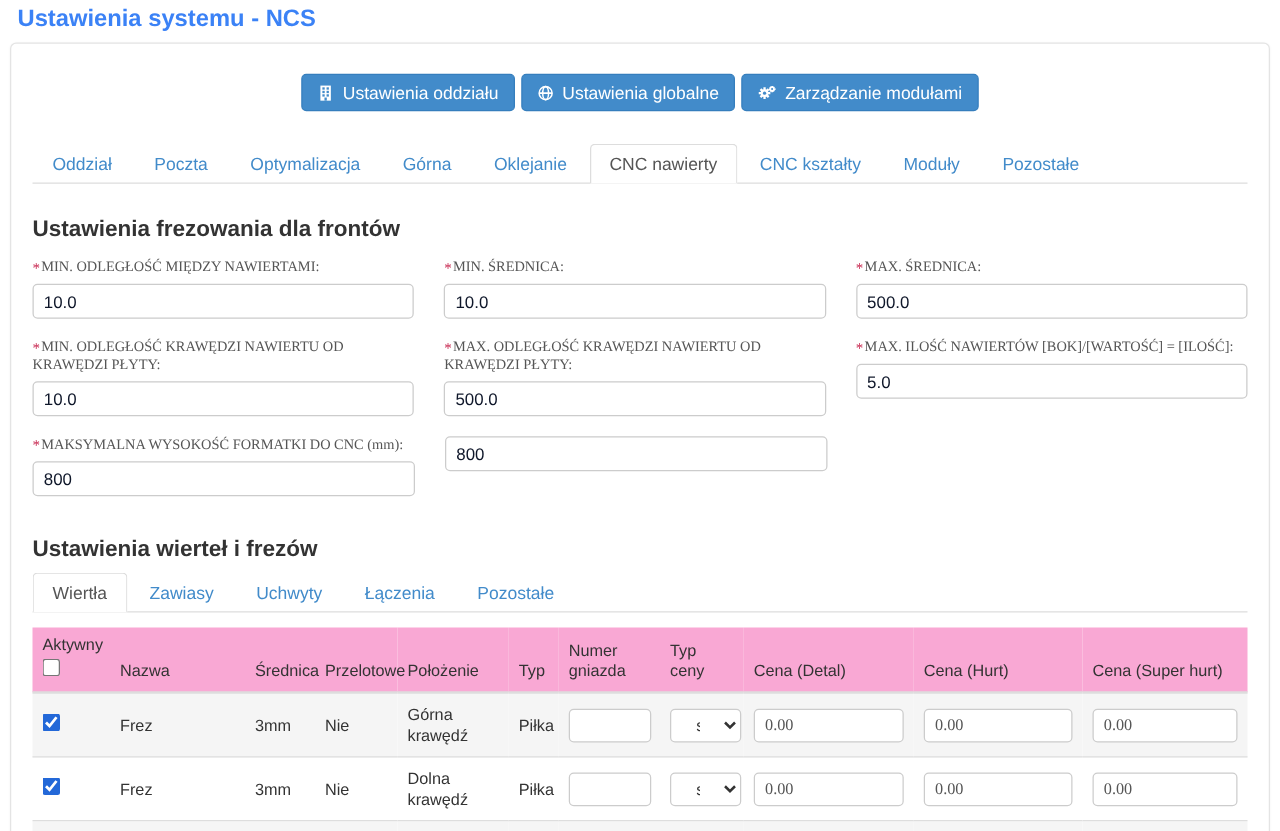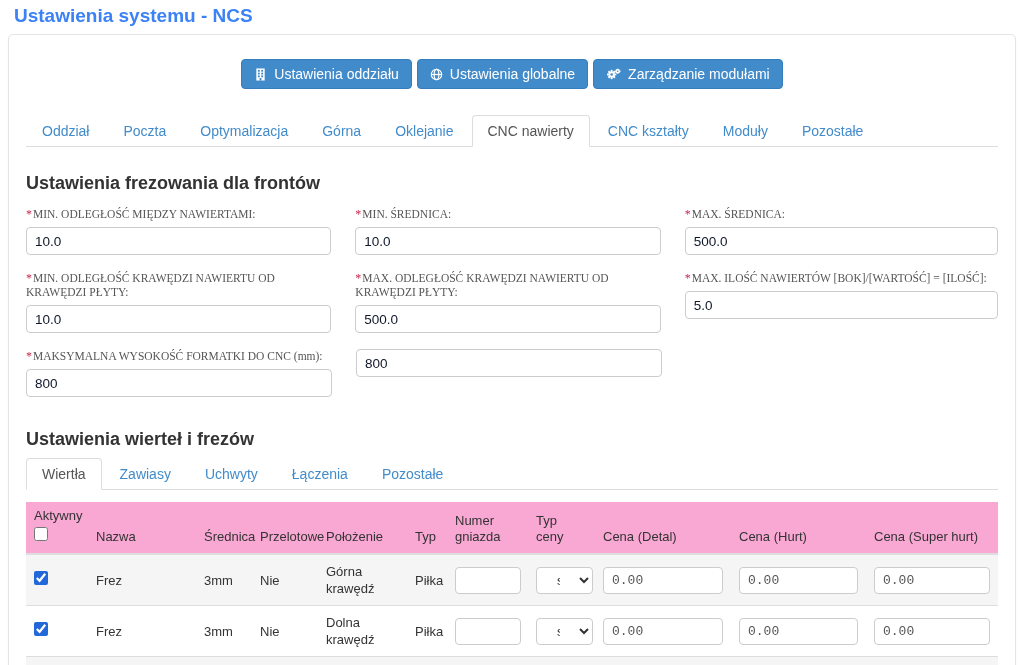--- a/index.html
+++ b/index.html
@@ -69,21 +69,21 @@
   .slot-input {
     width:66px; height:27px; border:1px solid #ccc; border-radius:4px;
     padding:3px 6px; font-size:13px; color:#555; font-family:inherit; background:#fff;
   }
   .price-type {
     width:57px; height:27px; border:1px solid #ccc; border-radius:4px;
     font-size:13px; color:#333; font-family:inherit; background:#fff; padding:2px 16px;
   }
   .price-input {
     width:100%; height:27px; border:1px solid #ccc; border-radius:4px;
-    padding:3px 8px; font-size:13px; color:#555; font-family:Liberation Mono, monospace; background:#fff;
+    padding:3px 8px; font-size:13px; color:#555; font-family:Liberation Serif, serif; background:#fff;
   }
 </style>
 </head>
 <body>
 
 <h1 class="page-title">Ustawienia systemu - NCS</h1>
 
 <div class="panel">
 
   <div class="toolbar">

